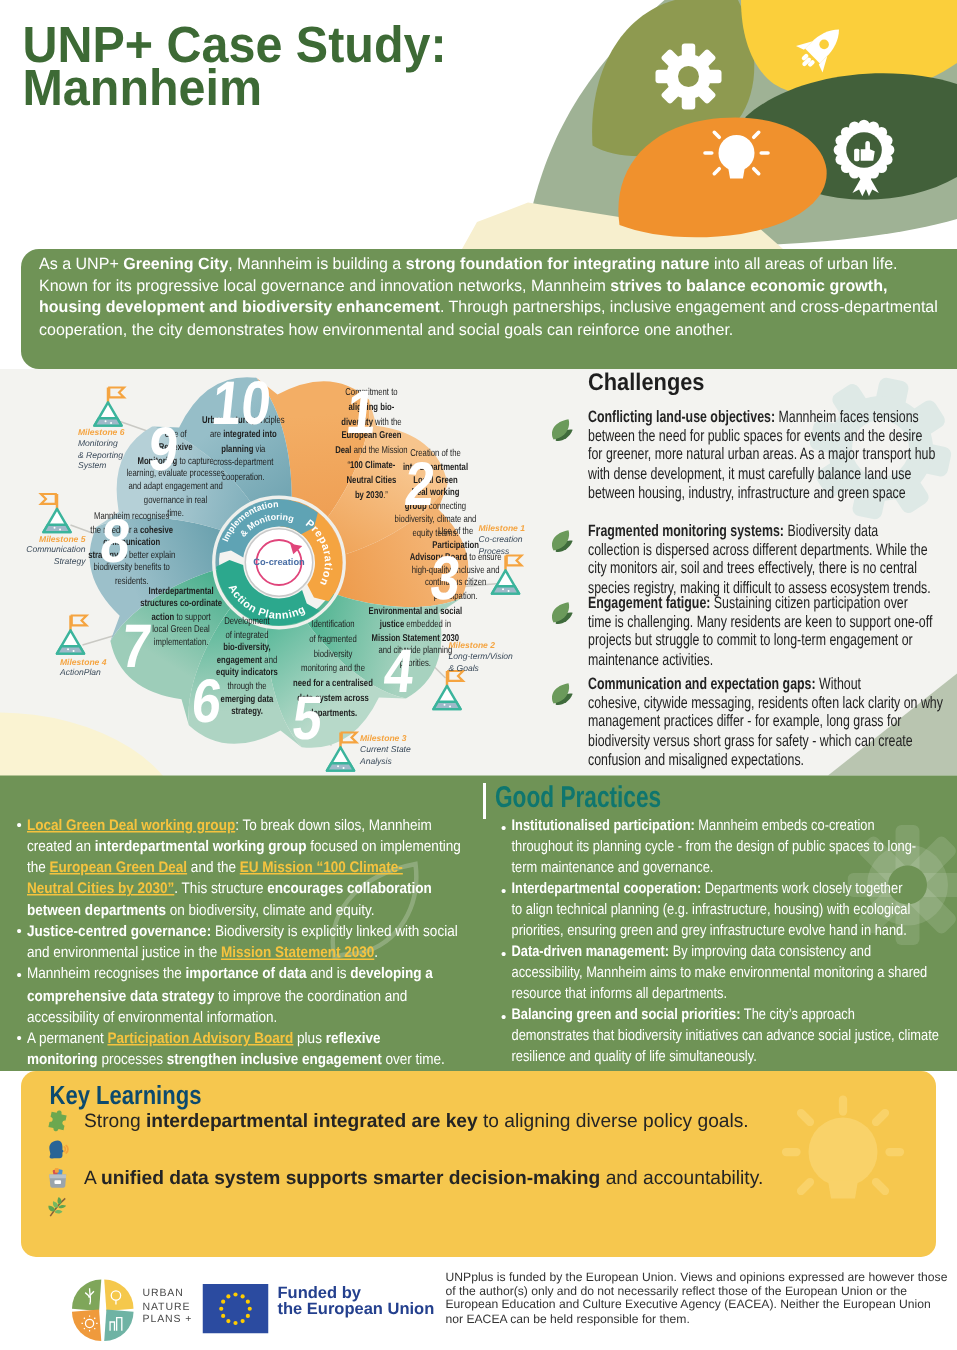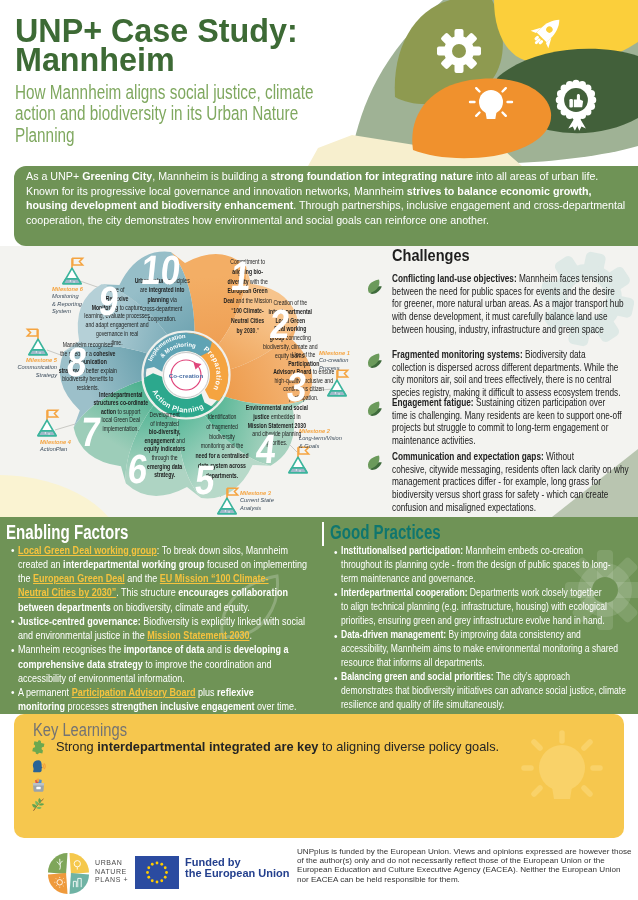--- a/index.html
+++ b/index.html
@@ -74,21 +74,20 @@
           </g>
   </g>
   <circle r="10.8" fill="#42603A"></circle>
   <g fill="#fff">
           <path d="M -2 -0.5 L 0.8 -0.5 L 0.8 -4 C 0.8 -6 3.6 -6 3.6 -4 L 3.6 -0.5 L 6.5 0.8 L 5.6 6.5 L -2 6.5 Z"></path>
           <rect x="-6" y="-0.8" width="3.2" height="7.6" rx="1"></rect>
         </g>
  </g>
 </svg>
 <div class="abs" style="left:15px;top:16px;font-weight:bold;color:#3D6A35;font-size:34px;line-height:28.5px;"><span class="sx" style="transform:scaleX(0.95);line-height:28.5px;">UNP+ Case Study:<br>Mannheim</span></div>
-<div class="abs" style="left:15px;top:82px;color:#7FA85F;font-size:20px;line-height:21.4px;"><span class="sx" style="transform:scaleX(0.765);line-height:21.4px;">How Mannheim aligns social justice, climate<br>action and biodiversity in its Urban Nature<br>Planning</span></div>
 
 <div class="abs" style="left:14px;top:166px;width:624px;height:80px;background:#6F9356;border-radius:12px 0 0 12px;color:#fff;font-size:10.8px;line-height:14.5px;padding:3px 0 0 12px;">
 <span class="sx" style="transform:scaleX(0.99);line-height:14.5px;">As a UNP+ <b>Greening City</b>, Mannheim is building a <b>strong foundation for integrating nature</b> into all areas of urban life.<br>Known for its progressive local governance and innovation networks, Mannheim <b>strives to balance economic growth,</b><br><b>housing development and biodiversity enhancement</b>. Through partnerships, inclusive engagement and cross-departmental<br>cooperation, the city demonstrates how environmental and social goals can reinforce one another.</span>
 </div>
 
 <div class="abs" style="left:0;top:246px;width:638px;height:271px;background:#F3F3F0;"></div>
 <svg class="abs" style="left:0;top:0" width="638" height="530" viewBox="0 0 638 530">
  <ellipse cx="-2" cy="556" rx="126" ry="81" fill="#FAF3D2"></ellipse>
  <polygon points="638,449 638,517 552,517" fill="#B9C5B0"></polygon>
  <g stroke="#C9C9C4" stroke-width="1">
@@ -290,21 +289,20 @@
           <rect x="-8" y="-40" width="16" height="80" rx="4"></rect>
           <rect x="-8" y="-40" width="16" height="80" rx="4" transform="rotate(45)"></rect>
           <rect x="-8" y="-40" width="16" height="80" rx="4" transform="rotate(90)"></rect>
           <rect x="-8" y="-40" width="16" height="80" rx="4" transform="rotate(135)"></rect>
         </g>
         <circle r="27"></circle>
       </g>
       <circle r="13" fill="#6F9356"></circle>
     </svg>
 <div class="abs" style="left:322px;top:522px;width:1.5px;height:24px;background:#fff;"></div>
-<div class="abs" style="left:6px;top:521px;font-size:20px;font-weight:bold;color:#fff;"><span class="sx" style="transform:scaleX(0.755);">Enabling Factors</span></div>
 <div class="abs" style="left:330px;top:521px;font-size:20px;font-weight:bold;color:#0f766e;"><span class="sx" style="transform:scaleX(0.755);">Good Practices</span></div>
 <div class="abs" style="left:11px;top:545px;color:#fff;font-size:10px;">•</div>
 <div class="abs" style="left:11px;top:616px;color:#fff;font-size:10px;">•</div>
 <div class="abs" style="left:11px;top:645px;color:#fff;font-size:10px;">•</div>
 <div class="abs" style="left:11px;top:687px;color:#fff;font-size:10px;">•</div>
 <div class="abs" style="left:18px;top:543.5px;font-size:10.2px;line-height:14.25px;color:#fff;"><span class="sx" style="transform:scaleX(0.885);line-height:14.25px;"><span class="lnk">Local Green Deal working group</span>: To break down silos, Mannheim<br>created an <b>interdepartmental working group</b> focused on implementing<br>the <span class="lnk">European Green Deal</span> and the <span class="lnk">EU Mission “100 Climate-</span><br><span class="lnk">Neutral Cities by 2030”</span>. This structure <b>encourages collaboration</b><br><b>between departments</b> on biodiversity, climate and equity.<br><b>Justice-centred governance:</b> Biodiversity is explicitly linked with social<br>and environmental justice in the <span class="lnk">Mission Statement 2030</span>.<br>Mannheim recognises the <b>importance of data</b> and is <b>developing a</b><br><b>comprehensive data strategy</b> to improve the coordination and<br>accessibility of environmental information.<br>A permanent <span class="lnk">Participation Advisory Board</span> plus <b>reflexive</b><br><b>monitoring</b> processes <b>strengthen inclusive engagement</b> over time.</span></div>
 <div class="abs" style="left:334px;top:547px;color:#fff;font-size:10px;">•</div>
 <div class="abs" style="left:334px;top:589px;color:#fff;font-size:10px;">•</div>
 <div class="abs" style="left:334px;top:631px;color:#fff;font-size:10px;">•</div>
 <div class="abs" style="left:334px;top:673px;color:#fff;font-size:10px;">•</div>
@@ -321,37 +319,38 @@
             <line x1="31" y1="-6" x2="38" y2="-6"></line>
             <line x1="-22" y1="-26" x2="-28" y2="-32"></line>
             <line x1="22" y1="-26" x2="28" y2="-32"></line>
             <line x1="-22" y1="14" x2="-28" y2="20"></line>
             <line x1="22" y1="14" x2="28" y2="20"></line>
             <line x1="0" y1="-33" x2="0" y2="-41"></line>
           </g>
         </g>
       </svg>
     </div>
-<div class="abs" style="left:33px;top:720px;font-size:17.5px;font-weight:normal;color:#737373;"><span class="sx" style="transform:scaleX(0.84);">Key Learnings</span></div>
+<div class="abs" style="left:33px;top:720px;font-size:17.5px;font-weight:bold;color:#0c4a6e;"><span class="sx" style="transform:scaleX(0.84);">Key Learnings</span></div>
 <div class="abs" style="left:31px;top:739.5px;"><svg width="15" height="15" viewBox="0 0 24 24">
         <path d="M9 3 a2.6 2.6 0 0 1 5.2 0 l0.3 1 H20 v5.5 l-1 0.3 a2.6 2.6 0 0 0 0 5 l1 0.3 V20 h-5.5 l-0.3 1 a2.6 2.6 0 0 1 -5 0 L9 20 H3.5 v-5.5 l1 -0.3 a2.6 2.6 0 0 0 0 -5 l-1 -0.3 V3.5 H9 Z" fill="#6CA84F" transform="rotate(12 12 12)"></path>
       </svg></div>
     <div class="abs" style="left:56px;top:739.0px;font-size:12.8px;color:#242424;white-space:nowrap;">Strong <b>interdepartmental integrated are key</b> to aligning diverse policy goals.</div>
 <div class="abs" style="left:31px;top:758.7px;"><svg width="15" height="15" viewBox="0 0 24 24">
         <path d="M 12 2 C 6 2 3 6 3 10 C 3 13 4.5 15 4 17 C 3.7 18.5 3 19.5 3.5 20.5 C 4 21.5 6 21.5 8 21 L 14 21 C 16 21 17 19.5 17 18 L 17 15 L 18.5 13.5 L 17 12 C 17.5 6 16 2 12 2 Z" fill="#2A6496"></path>
         <path d="M 19 9 C 20.5 10 20.5 13 19 14 M 21 7.5 C 23.5 9.5 23.5 13.5 21 15.5" stroke="#F5A23C" stroke-width="1.8" fill="none" stroke-linecap="round"></path>
       </svg></div>
 <div class="abs" style="left:31px;top:777.9px;"><svg width="15" height="15" viewBox="0 0 24 24">
         <rect x="7" y="3" width="5" height="6" rx="1" fill="#D6544F" transform="rotate(-12 9 6)"></rect>
         <rect x="12" y="2.5" width="5" height="6" rx="1" fill="#4D92CE" transform="rotate(8 14 5)"></rect>
         <rect x="9" y="1" width="4" height="5" rx="0.8" fill="#F5A23C" transform="rotate(-3 11 3)"></rect>
         <path d="M 3 8 L 21 8 L 20 20 C 20 21 19 22 18 22 L 6 22 C 5 22 4 21 4 20 Z" fill="#9AA4AC"></path>
         <path d="M 3 8 L 21 8 L 20.7 12 L 3.3 12 Z" fill="#B9C2C9"></path>
         <rect x="8.5" y="14" width="7" height="4" rx="1" fill="#fff"></rect>
       </svg></div>
+    <div class="abs" style="left:56px;top:777.4px;font-size:12.8px;color:#242424;white-space:nowrap;">A <b>unified data system supports smarter decision-making</b> and accountability.</div>
 <div class="abs" style="left:31px;top:797.1px;"><svg width="15" height="15" viewBox="0 0 24 24">
         <path d="M 4 22 C 8 16 12 10 20 3" stroke="#8A6238" stroke-width="1.6" fill="none"></path>
         <path d="M 7 17 C 3 17 2 14 2 11 C 6 11 9 13 9 16 Z" fill="#5FA450"></path>
         <path d="M 10 13 C 7 12 6.5 9 7 6 C 11 7 13 9.5 12 12.5 Z" fill="#74B860"></path>
         <path d="M 13 9 C 11 7 11.5 4 13 1.5 C 16 3.5 17 6.5 15 9 Z" fill="#5FA450"></path>
         <path d="M 9 18 C 12 20 15 19.5 17 17 C 14 15 11 15 9 17 Z" fill="#74B860"></path>
         <path d="M 13 13 C 16 14.5 19 13.5 21 11 C 18 9.5 15 10 13 12 Z" fill="#5FA450"></path>
       </svg></div>
 
 <div class="abs" style="left:47px;top:852px;"><svg width="43" height="43" viewBox="-22 -22 44 44">

